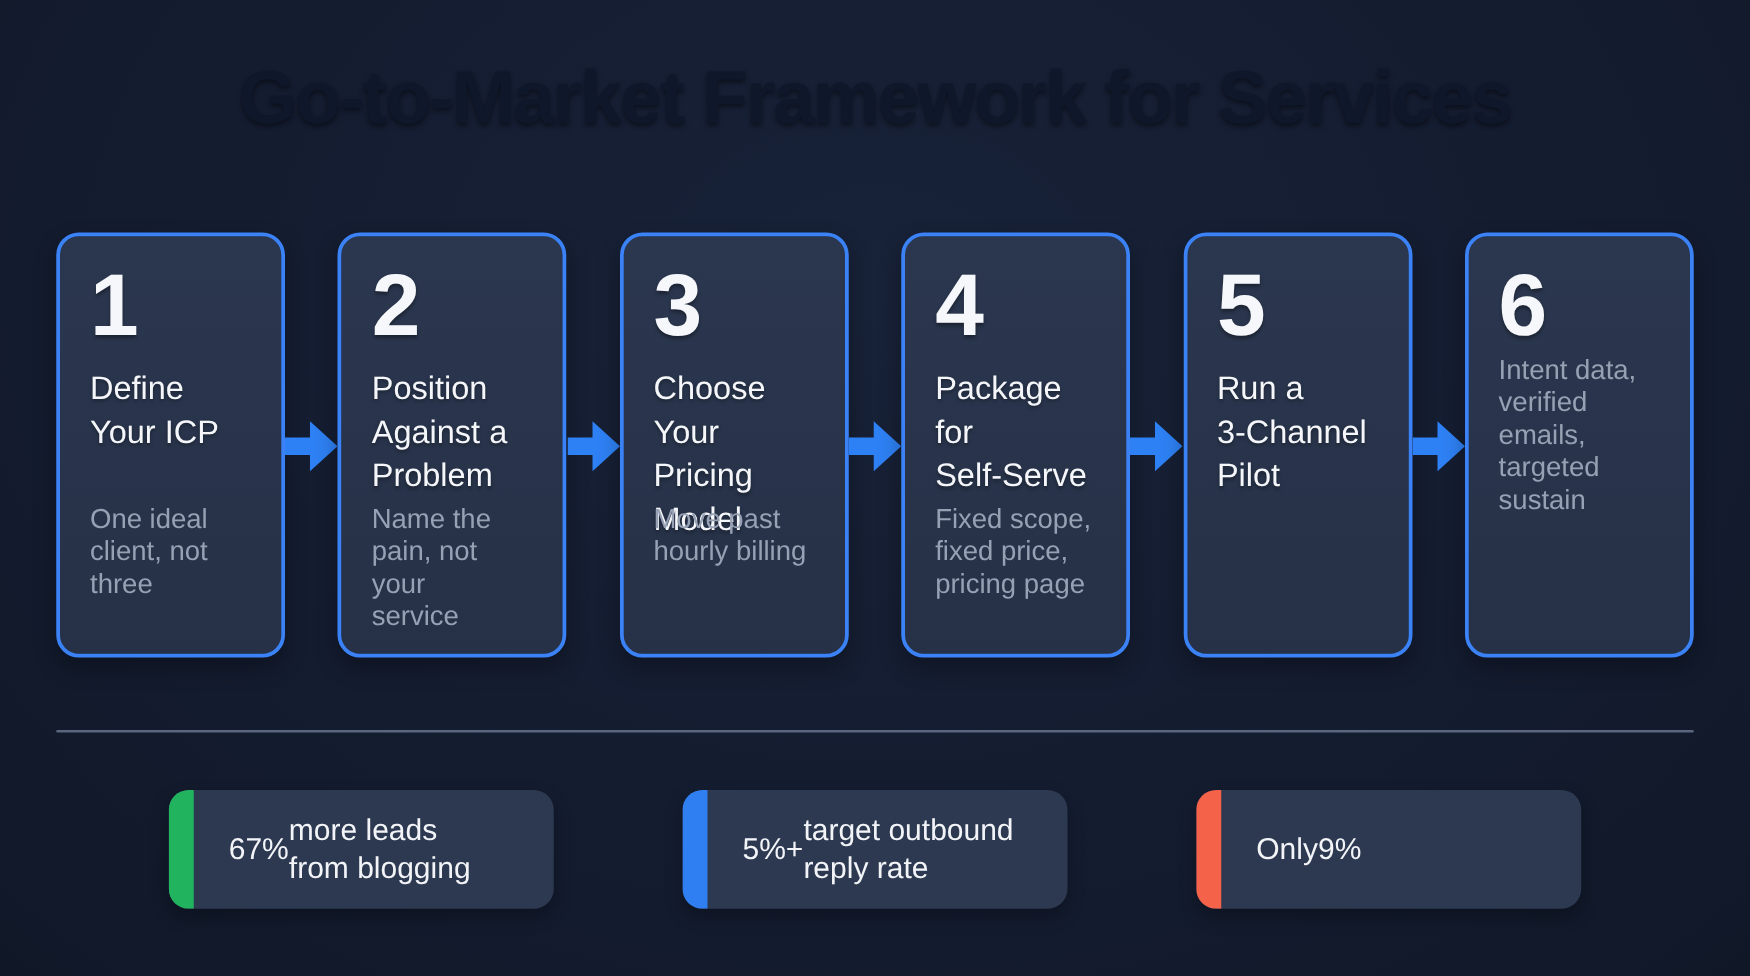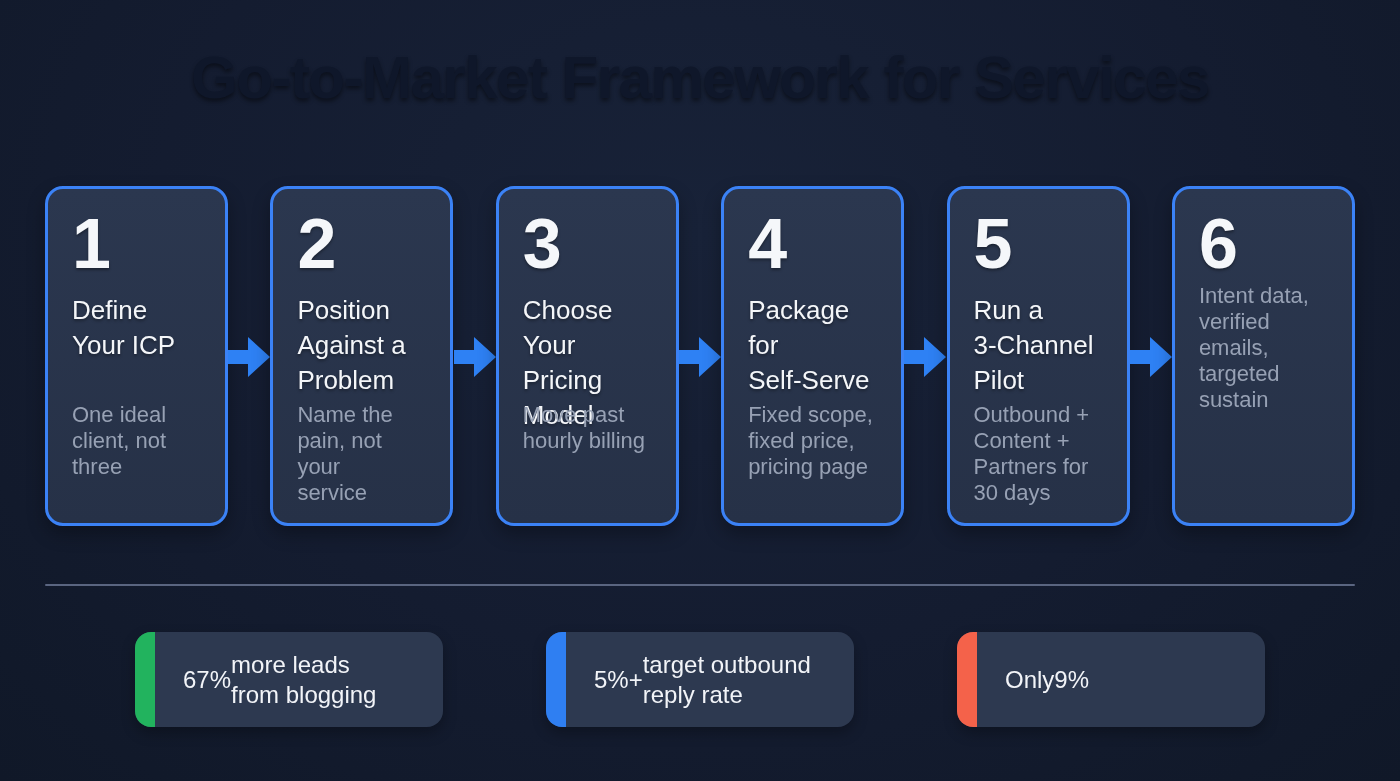--- a/index.html
+++ b/index.html
@@ -154,24 +154,20 @@
 pricing page</div>
     </div>
   <svg class="step-arrow" viewBox="0 0 42 44">
       <polygon points="0,15 20,15 20,2 42,22 20,42 20,29 0,29" fill="#2e81f4"></polygon>
     </svg>
   <div class="step-card">
       <div class="step-number">5</div>
       <div class="step-title">Run a
 3-Channel
 Pilot</div>
-      <div class="step-desc">Outbound +
-Content +
-Partners for
-30 days</div>
     </div>
   <svg class="step-arrow" viewBox="0 0 42 44">
       <polygon points="0,15 20,15 20,2 42,22 20,42 20,29 0,29" fill="#2e81f4"></polygon>
     </svg>
   <div class="step-card">
       <div class="step-number">6</div>
       <div class="step-desc">Intent data,
 verified emails,
 targeted
 sustain</div>

